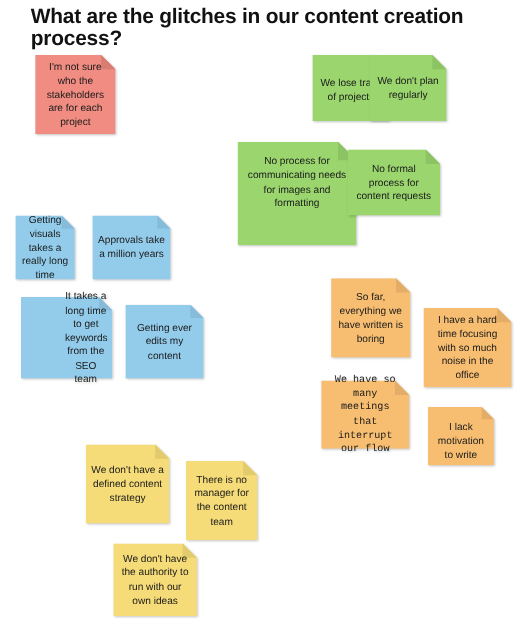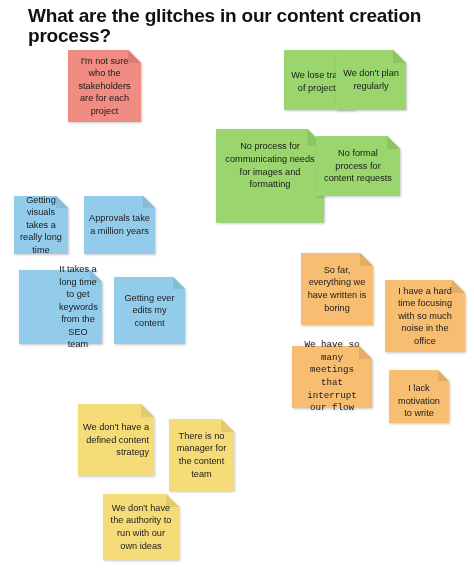--- a/index.html
+++ b/index.html
@@ -54,21 +54,21 @@
     z-index: 2;
     width: 100%;
   }
 </style>
 </head>
 <body>
 
 <div id="board">
   <div id="page-title">What are the glitches in our content creation process?</div>
   <div id="notes-layer">
-      <div class="note" style="left: 32px; top: 50px; width: 73px; height: 72px; margin-left: 36px;">
+      <div class="note" style="left: 32px; top: 50px; width: 73px; height: 72px;">
         <svg class="sheet" viewBox="0 0 73 72" preserveAspectRatio="none">
           <path d="M0,0 L60,0 L73,13 L73,72 L0,72 Z" fill="#f08c82"></path>
           <path d="M60,0 L73,13 L60,13 Z" fill="#d97c72"></path>
         </svg>
         <div class="txt">I'm not sure who the stakeholders are for each project</div>
       </div>
       <div class="note" style="left: 236px; top: 50px; width: 70px; height: 64px; margin-left: 48px;">
         <svg class="sheet" viewBox="0 0 70 60" preserveAspectRatio="none">
           <path d="M0,0 L57,0 L70,13 L70,60 L0,60 Z" fill="#9ad56e"></path>
           <path d="M57,0 L70,13 L57,13 Z" fill="#8cc463"></path>
@@ -145,21 +145,21 @@
         </svg>
         <div class="txt">We have so many meetings that interrupt our flow</div>
       </div>
       <div class="note" style="left: 389px; top: 370px; width: 60px; height: 62px;">
         <svg class="sheet" viewBox="0 0 70 62" preserveAspectRatio="none">
           <path d="M0,0 L57,0 L70,13 L70,62 L0,62 Z" fill="#f7be72"></path>
           <path d="M57,0 L70,13 L57,13 Z" fill="#e3ad67"></path>
         </svg>
         <div class="txt">I lack motivation to write</div>
       </div>
-      <div class="note" style="left: 78px; top: 404px; width: 76px; height: 72px; text-align: right;">
+      <div class="note" style="left: 78px; top: 404px; width: 76px; height: 72px;">
         <svg class="sheet" viewBox="0 0 76 72" preserveAspectRatio="none">
           <path d="M0,0 L63,0 L76,13 L76,72 L0,72 Z" fill="#f5dc78"></path>
           <path d="M63,0 L76,13 L63,13 Z" fill="#e2cb6d"></path>
         </svg>
         <div class="txt">We don't have a defined content strategy</div>
       </div>
       <div class="note" style="left: 169px; top: 419px; width: 65px; height: 72px;">
         <svg class="sheet" viewBox="0 0 65 72" preserveAspectRatio="none">
           <path d="M0,0 L52,0 L65,13 L65,72 L0,72 Z" fill="#f5dc78"></path>
           <path d="M52,0 L65,13 L52,13 Z" fill="#e2cb6d"></path>

